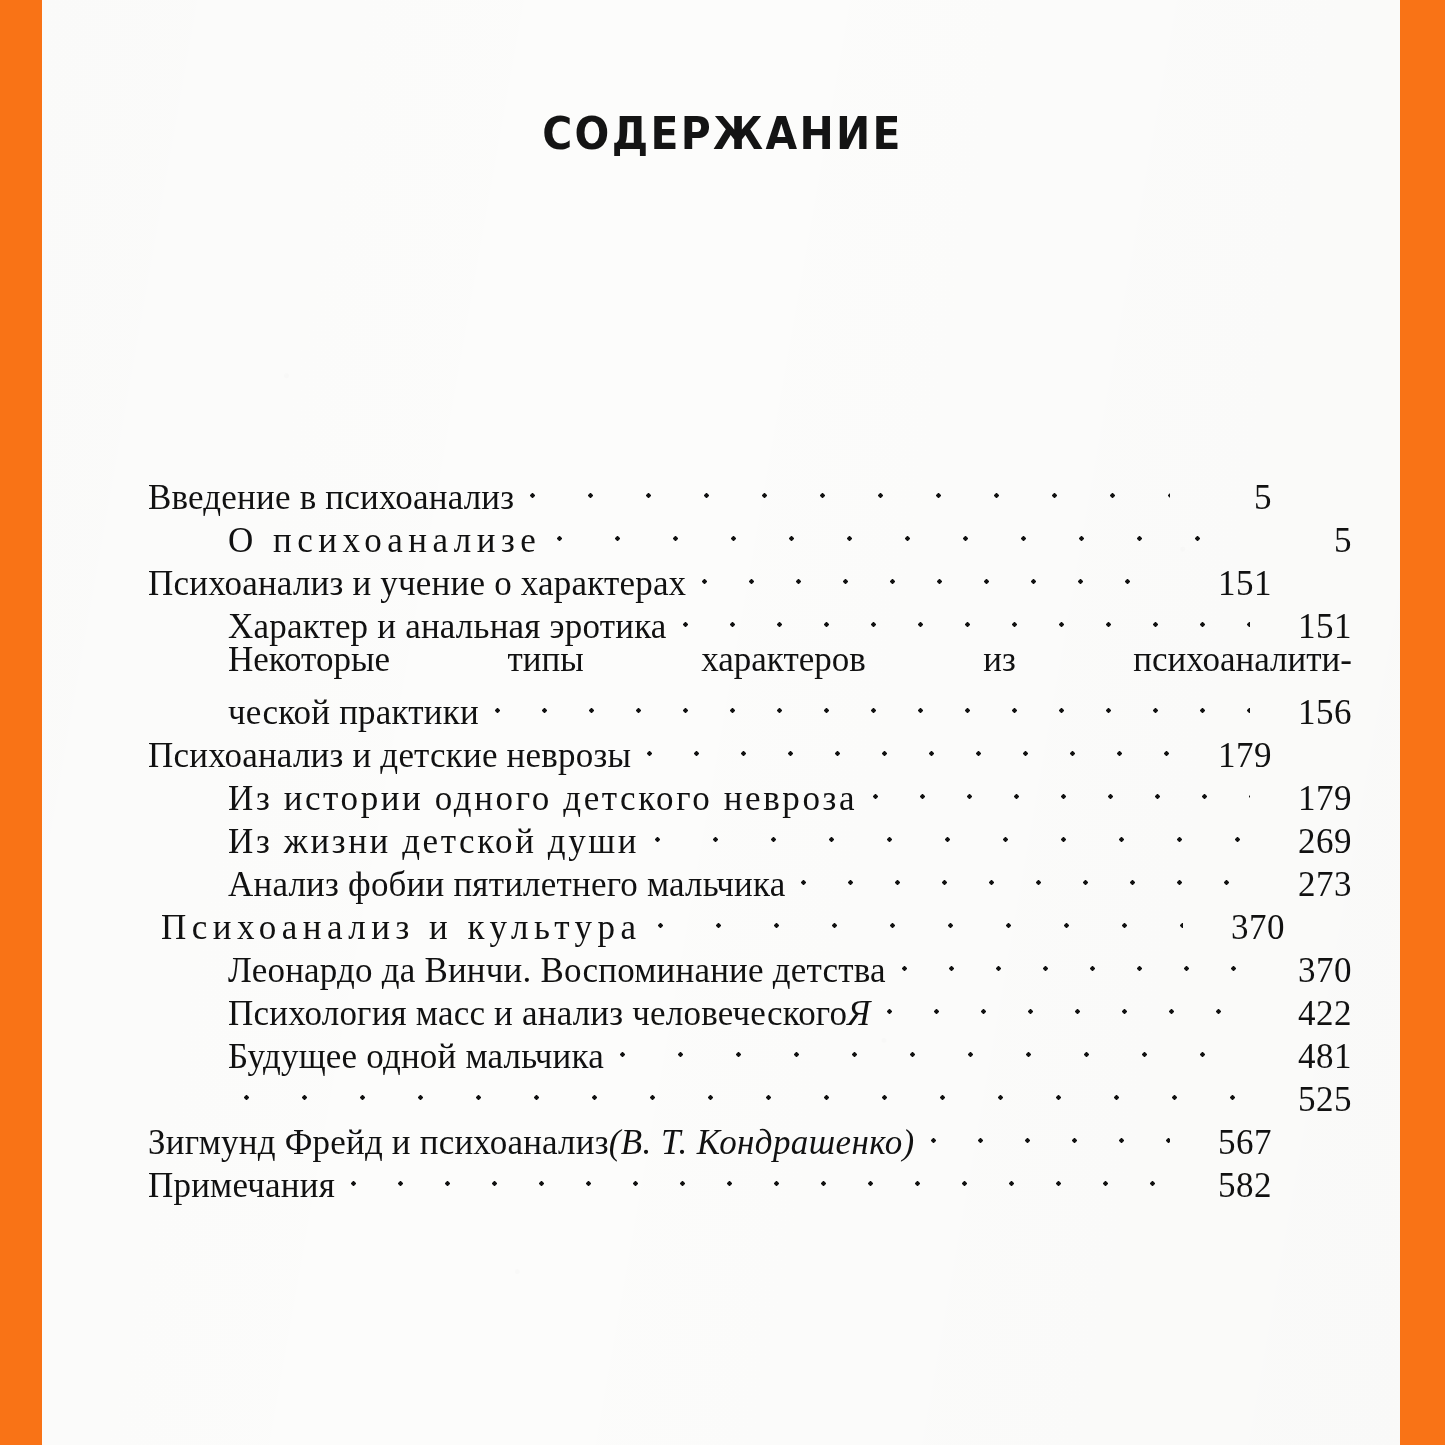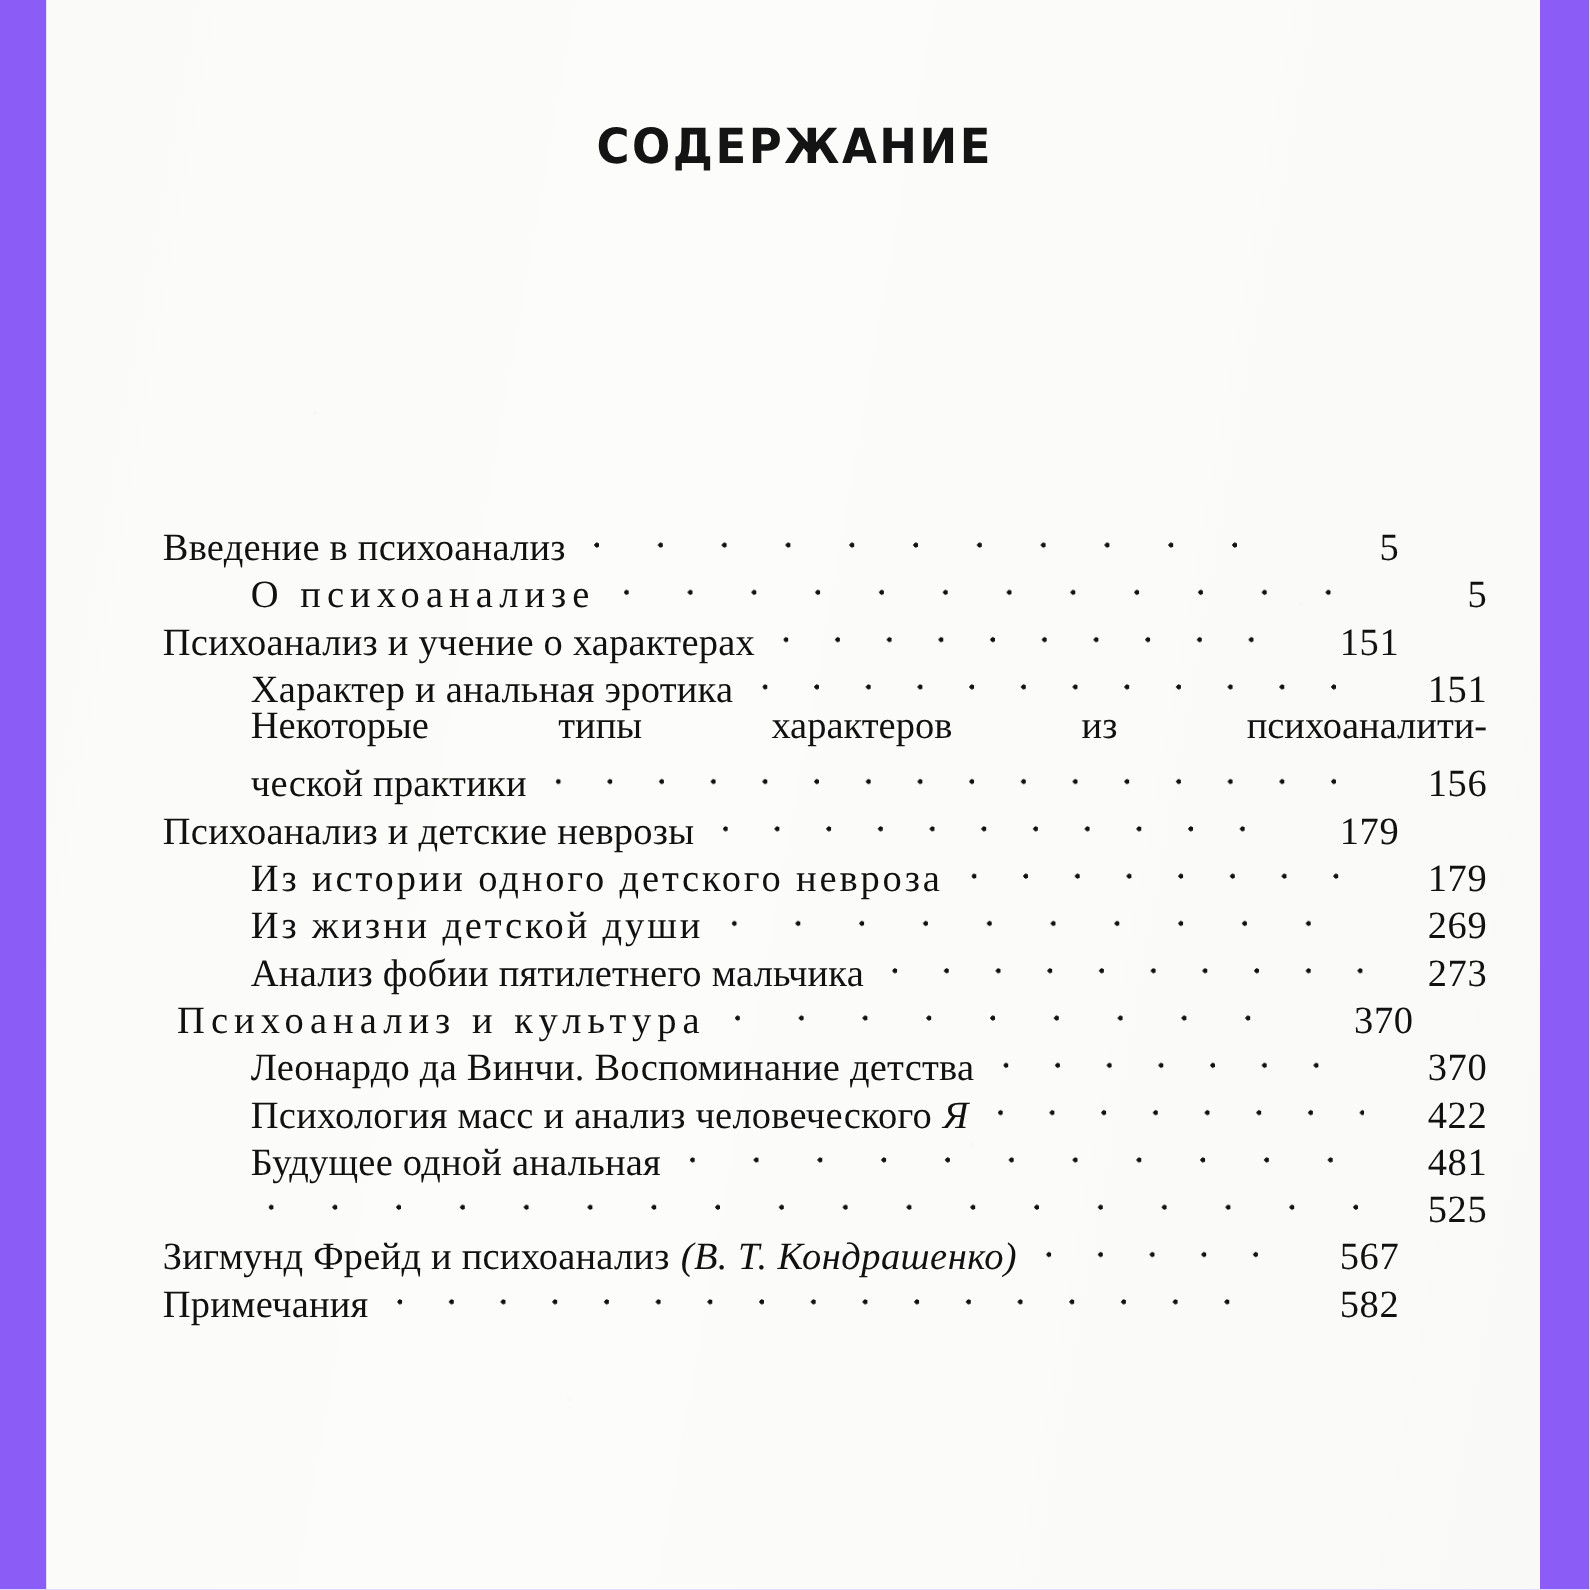--- a/index.html
+++ b/index.html
@@ -6,21 +6,21 @@
   html, body {
     margin: 0;
     padding: 0;
     background: #ffffff;
   }
 
   #page {
     position: relative;
     width: 1445px;
     height: 1445px;
-    background: #8b5cf6;
+    background: #f97316;
     overflow: hidden;
     font-family: "Liberation Serif", "DejaVu Serif", serif;
   }
 
   
   #sheet {
     position: absolute;
     left: 42px;
     top: 0px;
     width: 1358px;
@@ -72,21 +72,20 @@
 
   .toc-entry {
     position: relative;
     display: flex;
     align-items: baseline;
     width: 100%;
     height: 43px;
     font-size: 35px;
     line-height: 43px;
     white-space: nowrap;
-    gap: 10px;
   }
 
   .toc-entry.level-2 { padding-left: 80px; }
   .toc-entry.level-1-indented { padding-left: 13px; }
 
   
   .toc-entry.wrap-first {
     padding-left: 80px;
     display: block;
     text-align: justify;
@@ -210,21 +209,21 @@
         <span class="toc-dots tight"></span>
         <span class="toc-page">370</span>
       </div>
       <div class="toc-entry level-2">
         <span class="toc-text ">Психология масс и анализ человеческого </span>
         <span class="it">Я</span>
         <span class="toc-dots tight"></span>
         <span class="toc-page">422</span>
       </div>
       <div class="toc-entry level-2">
-        <span class="toc-text ">Будущее одной анальная</span>
+        <span class="toc-text ">Будущее одной мальчика</span>
         <span class="toc-dots loose"></span>
         <span class="toc-page">481</span>
       </div>
       <div class="toc-entry level-2">
         <span class="toc-dots loose"></span>
         <span class="toc-page">525</span>
       </div>
       <div class="toc-entry">
         <span class="toc-text ">Зигмунд Фрейд и психоанализ </span>
         <span class="it">(В. Т. Кондрашенко)</span>

